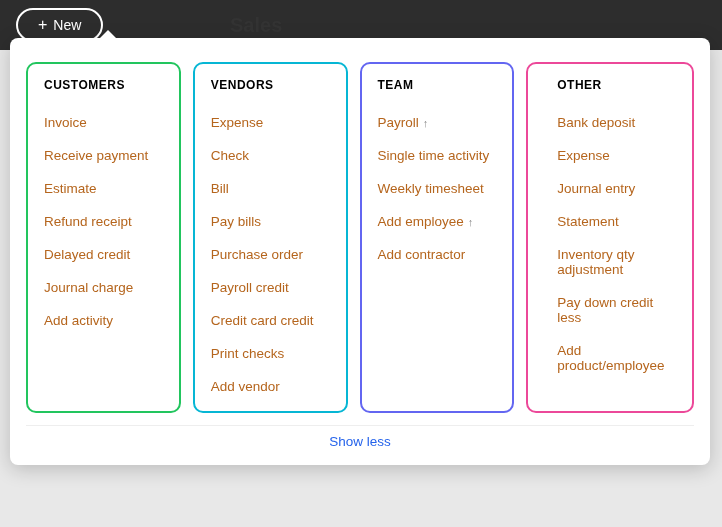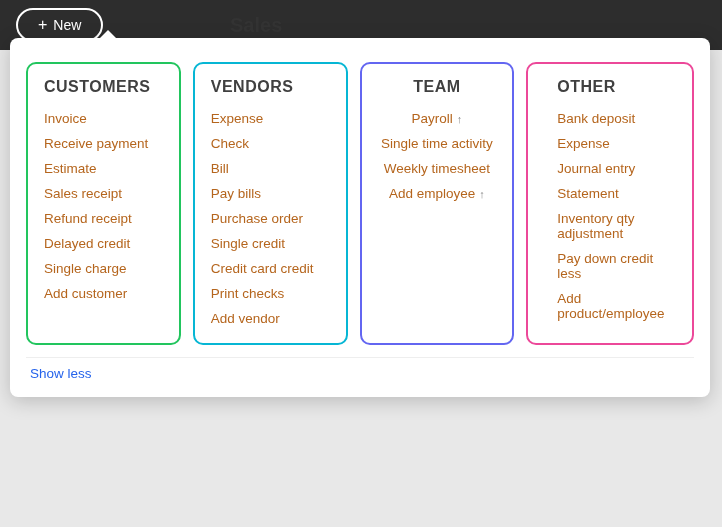--- a/index.html
+++ b/index.html
@@ -92,54 +92,54 @@
     .column-customers {
       border: 2.5px solid #22c55e;
     }
 
     .column-vendors {
       border: 2.5px solid #06b6d4;
     }
 
     .column-team {
       border: 2.5px solid #6366f1;
-      align-items: center;
     }
 
     .column-other {
       border: 2.5px solid #ec4899;
       padding-left: 29px;
     }
 
     .column-header {
-      font-size: 16px;
+      font-size: 12px;
       font-weight: 700;
-      color: #404040;
+      color: #000000;
       letter-spacing: 0.5px;
       margin-bottom: 8px;
     }
 
     .column-item {
       font-size: 13.5px;
       color: #b5651d;
       padding: 3px 0;
       cursor: pointer;
       display: flex;
       align-items: center;
       gap: 4px;
+      margin-top: 8px;
     }
 
     .column-item .arrow-icon {
       font-size: 11px;
       color: #888;
     }
 
     .show-less-row {
       display: flex;
-      justify-content: flex-start;
+      justify-content: center;
       padding: 8px 4px 0;
       border-top: 1px solid #eee;
       margin-top: 4px;
     }
 
     .show-less-btn {
       font-size: 13.5px;
       color: #2563eb;
       cursor: pointer;
       background: none;
@@ -162,52 +162,52 @@
 <div class="dropdown-container">
   <div class="caret-up"></div>
 
   <div class="columns-row">
 
     <div class="column column-customers">
       <div class="column-header">CUSTOMERS</div>
       <div class="column-item">Invoice</div>
       <div class="column-item">Receive payment</div>
       <div class="column-item">Estimate</div>
-      <div class="column-item">Sales receipt</div>
       <div class="column-item">Refund receipt</div>
       <div class="column-item">Delayed credit</div>
-      <div class="column-item">Single charge</div>
-      <div class="column-item">Add customer</div>
+      <div class="column-item">Journal charge</div>
+      <div class="column-item">Add activity</div>
     </div>
 
     <div class="column column-vendors">
       <div class="column-header">VENDORS</div>
       <div class="column-item">Expense</div>
       <div class="column-item">Check</div>
       <div class="column-item">Bill</div>
       <div class="column-item">Pay bills</div>
       <div class="column-item">Purchase order</div>
-      <div class="column-item">Single credit</div>
+      <div class="column-item">Payroll credit</div>
       <div class="column-item">Credit card credit</div>
       <div class="column-item">Print checks</div>
       <div class="column-item">Add vendor</div>
     </div>
 
     <div class="column column-team">
       <div class="column-header">TEAM</div>
       <div class="column-item">
         <span>Payroll</span>
         <span class="arrow-icon">↑</span>
       </div>
       <div class="column-item">Single time activity</div>
       <div class="column-item">Weekly timesheet</div>
       <div class="column-item">
         <span>Add employee</span>
         <span class="arrow-icon">↑</span>
       </div>
+      <div class="column-item">Add contractor</div>
     </div>
 
     <div class="column column-other">
       <div class="column-header">OTHER</div>
       <div class="column-item">Bank deposit</div>
       <div class="column-item">Expense</div>
       <div class="column-item">Journal entry</div>
       <div class="column-item">Statement</div>
       <div class="column-item">Inventory qty adjustment</div>
       <div class="column-item">Pay down credit less</div>

